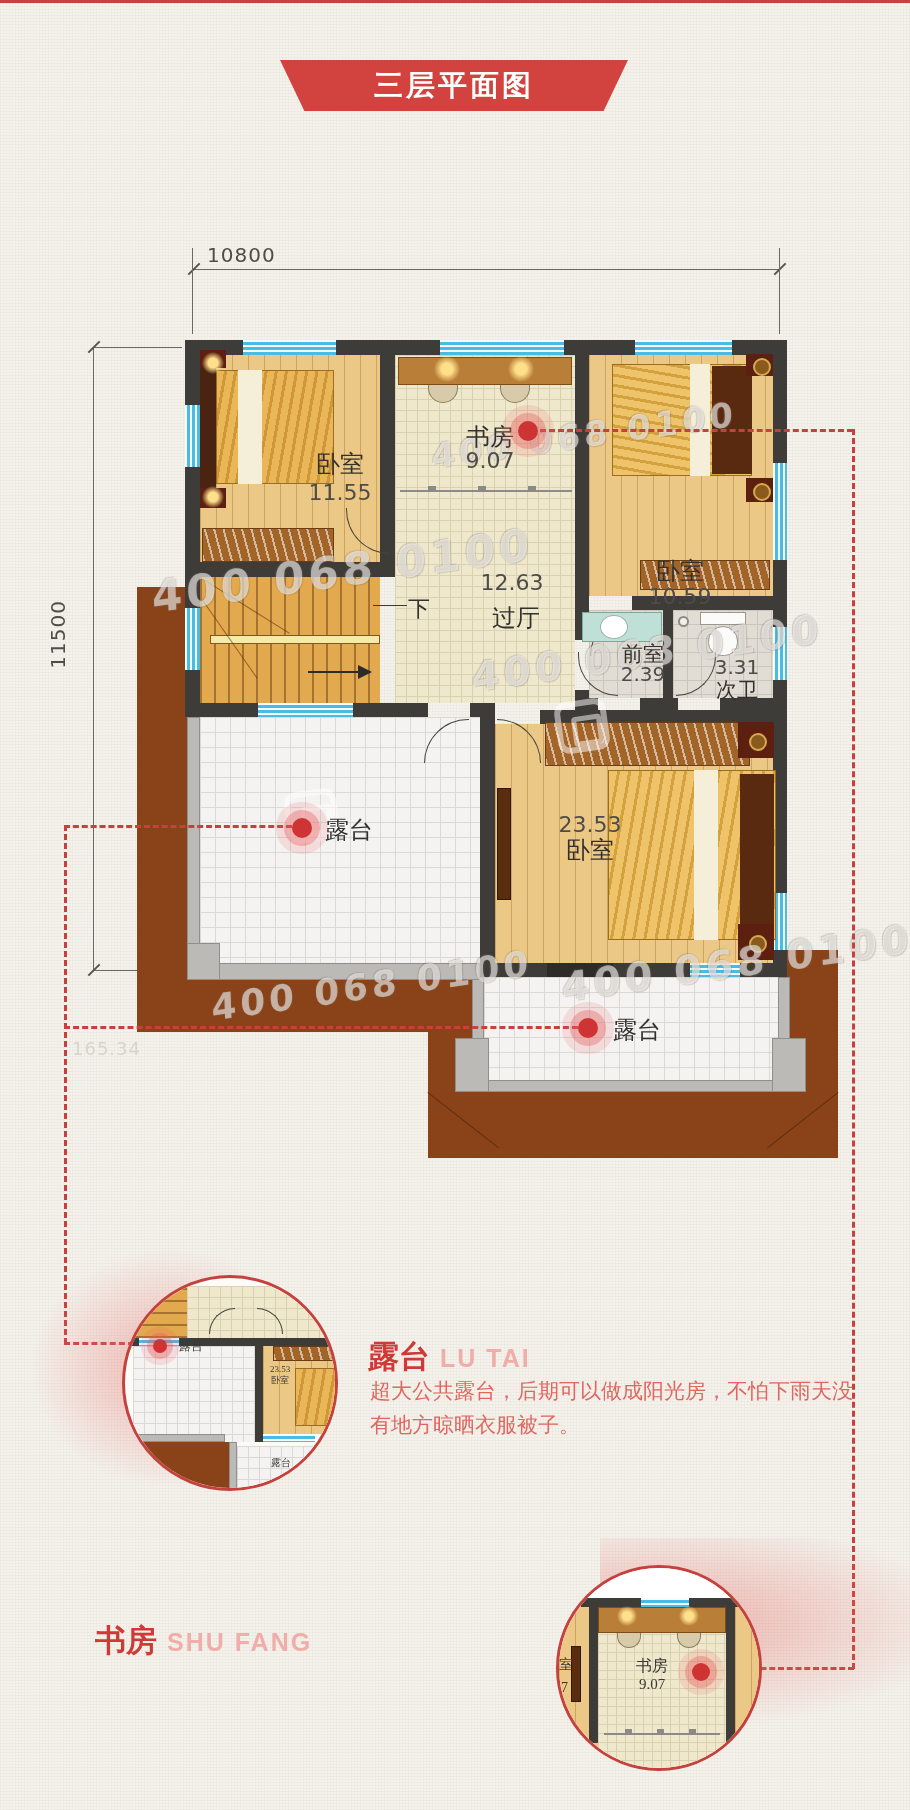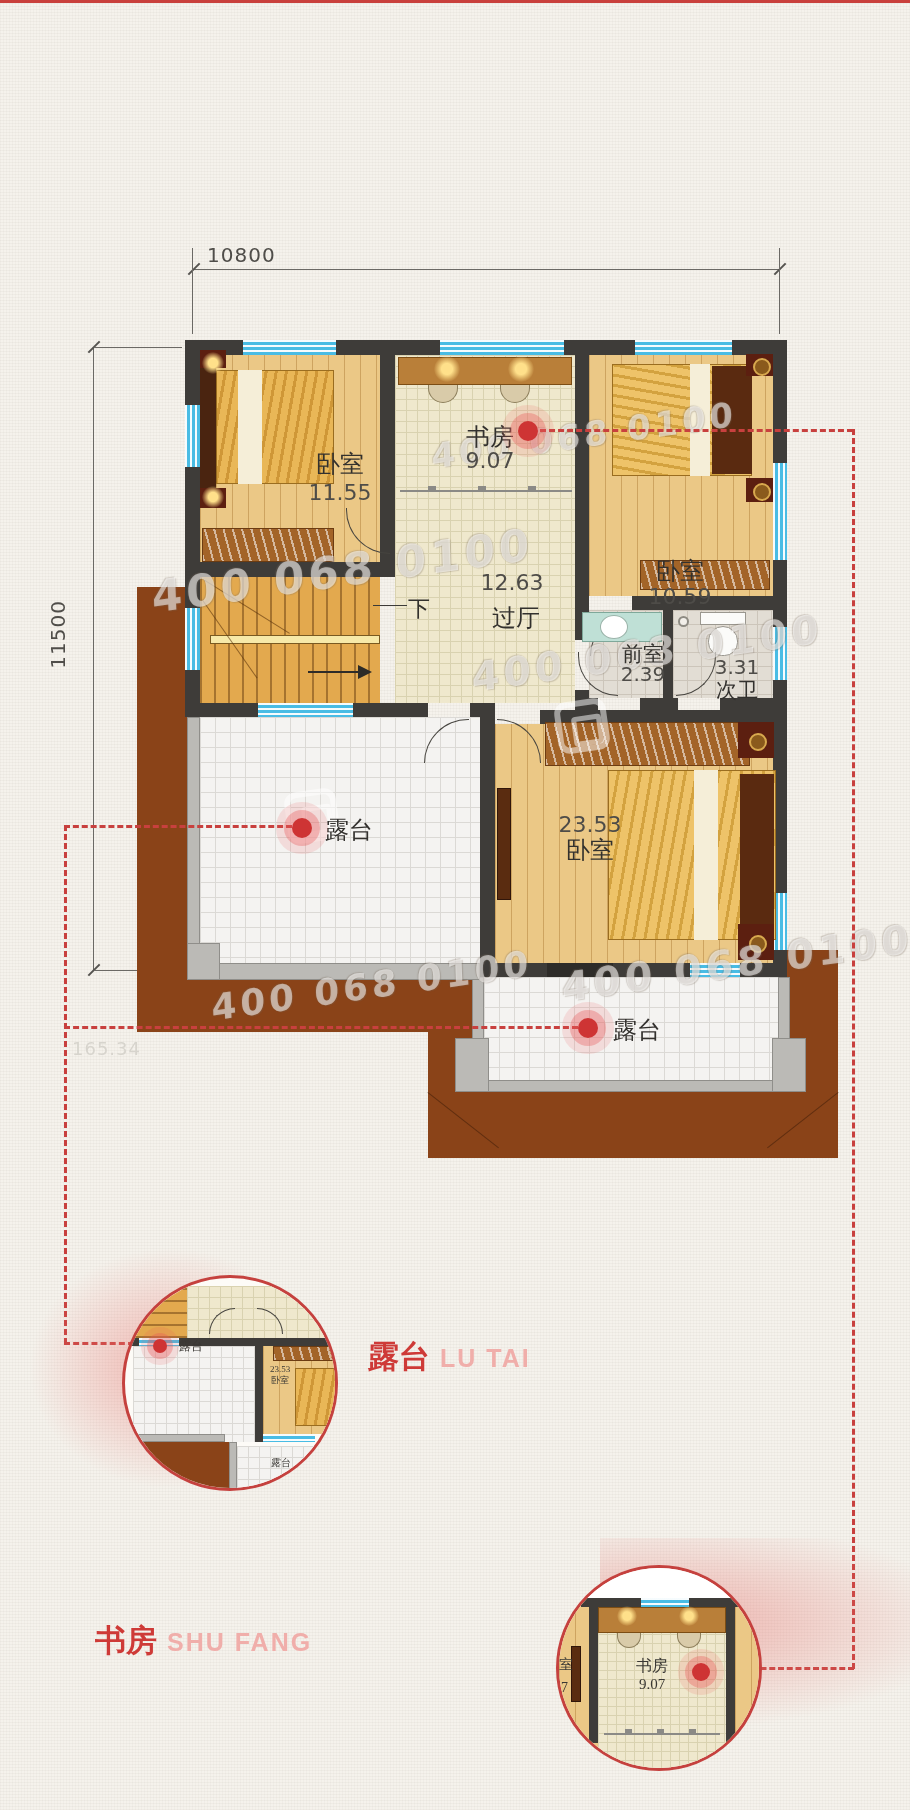--- a/index.html
+++ b/index.html
@@ -63,20 +63,23 @@
   .circle{border:3px solid #c5413e;border-radius:50%;background:#fdfbf7;overflow:hidden;box-sizing:border-box;}
   .glow{pointer-events:none;}
   .minitxt{font-family:"Liberation Serif",serif;color:#3a3834;}
 </style>
 </head>
 <body>
 
 <div id="app">
 
   <div class="abs red-line" style="left: 0px; width: 910px; height: 3px; position: absolute;"></div>
+  <div class="abs banner" style="left: 280px; top: 60px; width: 348px; height: 51px; line-height: 51px; position: absolute;">
+    <span>三层平面图</span>
+  </div>
 
   <div class="abs dimtxt" style="left: 207px; top: 243px; width: 587px; text-align: left; position: absolute;">10800</div>
   <div class="abs dimline" style="left: 193px; top: 269px; width: 587px; height: 1px; position: absolute;"></div>
   <div class="abs tick" style="left: 186px; top: 268px; position: absolute;"></div>
   <div class="abs tick" style="left: 772px; top: 268px; position: absolute;"></div>
   <div class="abs dimline" style="left: 192px; top: 248px; width: 1px; height: 86px; position: absolute;"></div>
   <div class="abs dimline" style="left: 779px; top: 248px; width: 1px; height: 86px; position: absolute;"></div>
 
   <div class="abs dimtxt" style="left: 46px; top: 600px; writing-mode: vertical-rl; transform: rotate(180deg); position: absolute;">11500</div>
   <div class="abs dimline" style="left: 93px; top: 347px; width: 1px; height: 623px; position: absolute;"></div>
@@ -286,20 +289,21 @@
     <div class="abs parapet" style="left: 8px; top: 156px; width: 92px; height: 8px; position: absolute;"></div>
     <div class="abs brown" style="left: 0px; top: 164px; width: 104px; height: 52px; position: absolute;"></div>
     <div class="abs tile-white" style="left: 112px; top: 168px; width: 104px; height: 48px; background-size: 11px 11px; position: absolute;"></div>
     <div class="abs parapet" style="left: 104px; top: 164px; width: 8px; height: 52px; position: absolute;"></div>
     <div class="abs minitxt" style="left: 146px; top: 178px; font-size: 10px; position: absolute;">露台</div>
     <div class="abs dot" style="left: 28px; top: 61px; width: 14px; height: 14px; box-shadow: rgba(233, 90, 90, 0.35) 0px 0px 0px 6px, rgba(233, 90, 90, 0.15) 0px 0px 0px 12px; position: absolute;"></div>
     <div class="abs minitxt" style="left: 54px; top: 60px; font-size: 12px; position: absolute;">露台</div>
   </div>
   <div class="abs sec-title" style="left: 368px; top: 1336px; position: absolute;">露台</div>
   <div class="abs sec-latin" style="left: 440px; top: 1344px; position: absolute;">LU TAI</div>
+  <div class="abs sec-body" style="left: 370px; top: 1374px; width: 492px; position: absolute;">超大公共露台，后期可以做成阳光房，不怕下雨天没有地方晾晒衣服被子。</div>
 
   <div class="abs glow" style="left: 600px; top: 1538px; width: 360px; height: 190px; background: radial-gradient(at 18% 45%, rgba(230, 115, 110, 0.5), rgba(230, 115, 110, 0) 72%); position: absolute;"></div>
   <div class="abs circle" style="left: 556px; top: 1565px; width: 206px; height: 206px; position: absolute;">
     <div class="abs" style="left: 0px; top: 0px; width: 206px; height: 30px; background: rgb(255, 255, 255); position: absolute;"></div>
     <div class="abs wood-v" style="left: 0px; top: 30px; width: 206px; height: 150px; position: absolute;"></div>
     <div class="abs wall" style="left: 22px; top: 30px; width: 162px; height: 9px; position: absolute;"></div>
     <div class="abs win-h" style="left: 82px; top: 30px; width: 48px; height: 9px; position: absolute;"></div>
     <div class="abs wall" style="left: 30px; top: 39px; width: 9px; height: 136px; position: absolute;"></div>
     <div class="abs wall" style="left: 167px; top: 39px; width: 9px; height: 136px; position: absolute;"></div>
     <div class="abs tile-cream" style="left: 39px; top: 39px; width: 128px; height: 167px; background-size: 9px 9px; position: absolute;"></div>

